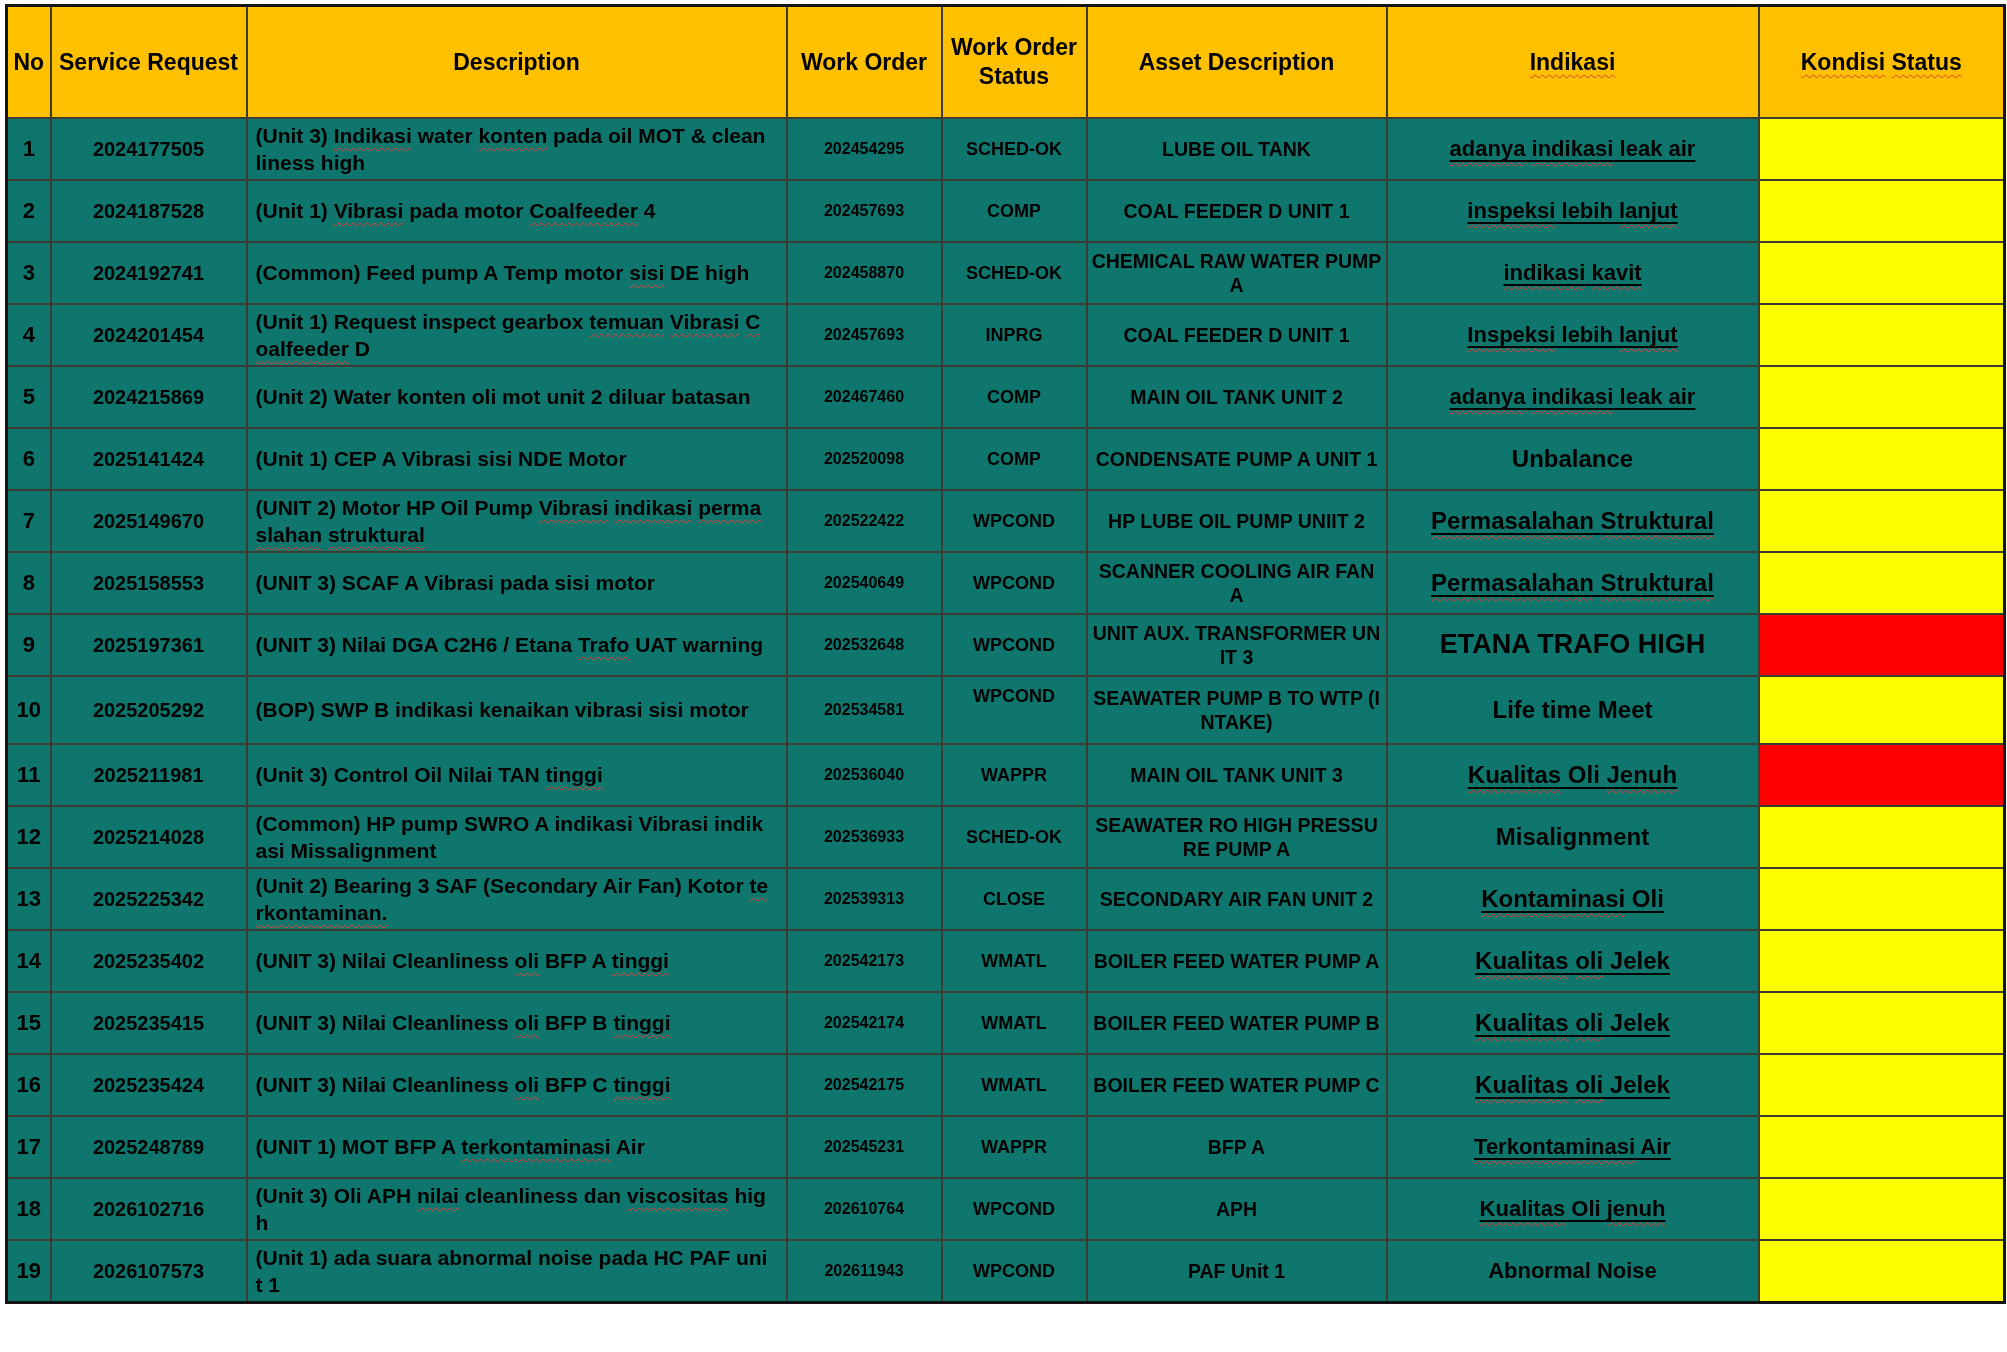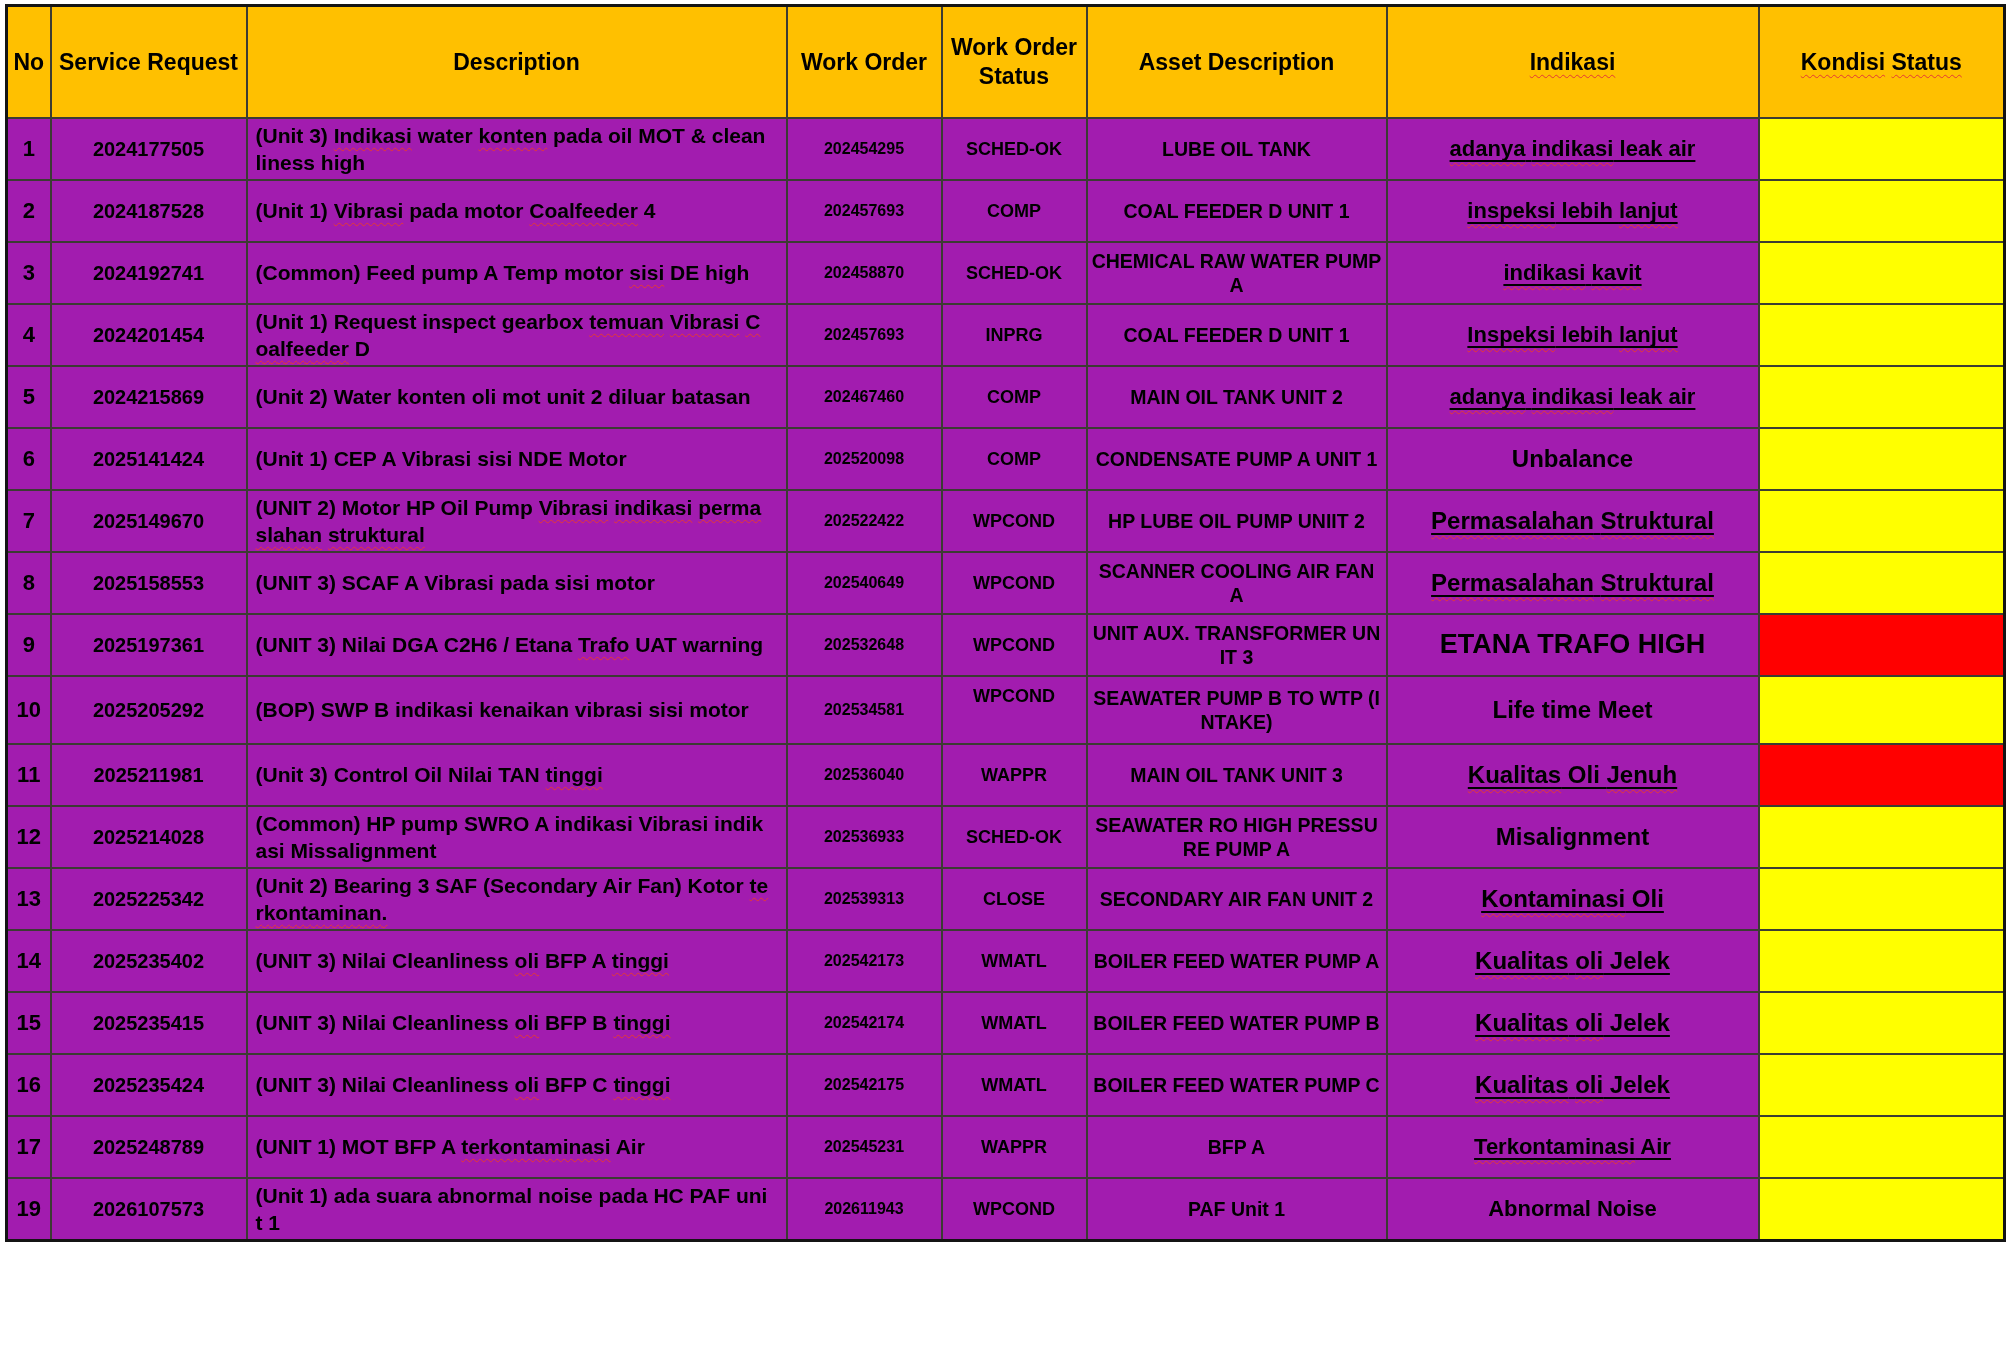--- a/index.html
+++ b/index.html
@@ -7,21 +7,21 @@
     width:2007px;height:1352px;overflow:hidden;
     font-family:"Liberation Sans",sans-serif;
     color:#000;
   }
   .sheet{padding:4px 0 0 5px;}
   table{
     border-collapse:collapse;
     table-layout:fixed;
     width:1998px;
     border:3px solid #141414;
-    background:#a21caf;
+    background:#0f766e;
   }
   th,td{
     border:2px solid #3c3c33;
     font-weight:bold;
     text-align:center;
     vertical-align:middle;
     padding:2px 5px;
     overflow:hidden;
   }
   thead th{
@@ -264,20 +264,30 @@
           <td class="col-no">17</td>
           <td class="col-service_request">2025248789</td>
           <td class="col-description">(UNIT 1) MOT BFP A <span class="sq">terkontaminasi</span> Air</td>
           <td class="col-work_order">202545231</td>
           <td class="col-wo_status">WAPPR</td>
           <td class="col-asset">BFP A</td>
           <td class="col-indikasi"><span class="phrase u ind-md"><span class="sq">Terkontaminasi</span> Air</span></td>
           <td class="col-kondisi" style="background: rgb(255, 255, 0);"></td>
         </tr>
         <tr>
+          <td class="col-no">18</td>
+          <td class="col-service_request">2026102716</td>
+          <td class="col-description">(Unit 3) Oli APH <span class="sq">nilai</span> cleanliness dan <span class="sq">viscositas</span> high</td>
+          <td class="col-work_order">202610764</td>
+          <td class="col-wo_status">WPCOND</td>
+          <td class="col-asset">APH</td>
+          <td class="col-indikasi"><span class="phrase u ind-md"><span class="sq">Kualitas</span> Oli <span class="sq">jenuh</span></span></td>
+          <td class="col-kondisi" style="background: rgb(255, 255, 0);"></td>
+        </tr>
+        <tr>
           <td class="col-no">19</td>
           <td class="col-service_request">2026107573</td>
           <td class="col-description">(Unit 1) ada suara abnormal noise pada HC PAF unit 1</td>
           <td class="col-work_order">202611943</td>
           <td class="col-wo_status">WPCOND</td>
           <td class="col-asset">PAF Unit 1</td>
           <td class="col-indikasi"><span class="phrase ind-md">Abnormal Noise</span></td>
           <td class="col-kondisi" style="background: rgb(255, 255, 0);"></td>
         </tr>
       </tbody>

